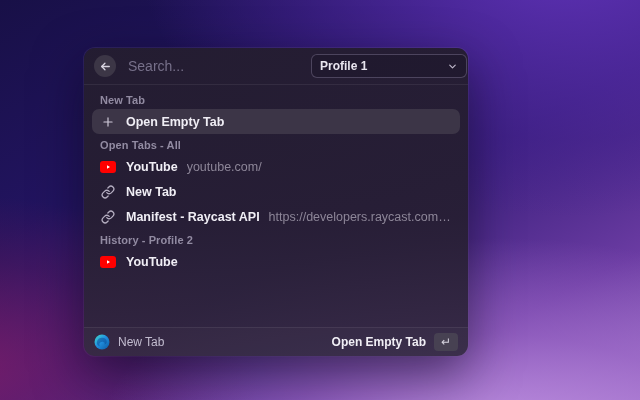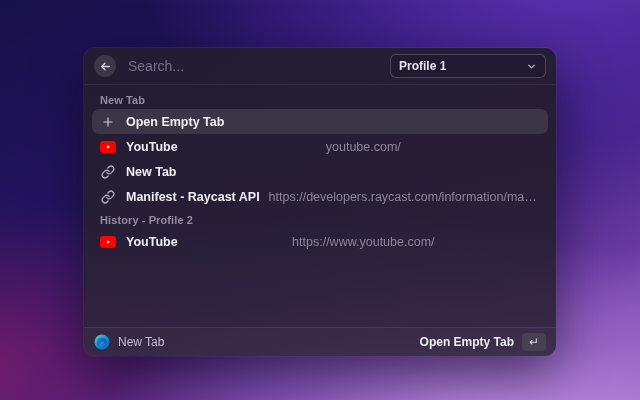--- a/index.html
+++ b/index.html
@@ -6,42 +6,42 @@
   body{
     width:640px;height:400px;overflow:hidden;
     font-family:"Liberation Sans", sans-serif;
     background:
       radial-gradient(90% 75% at 78% 112%, rgba(198,152,230,0.95) 0%, rgba(168,114,208,0.55) 38%, rgba(120,70,170,0) 70%),
       radial-gradient(65% 60% at -6% 92%, rgba(158,28,98,0.60) 0%, rgba(118,22,82,0.28) 45%, rgba(0,0,0,0) 72%),
       radial-gradient(85% 85% at 88% -12%, rgba(99,52,188,0.95) 0%, rgba(72,36,150,0.45) 55%, rgba(0,0,0,0) 78%),
       linear-gradient(152deg, #181047 0%, #221460 32%, #3a1f7c 55%, #6a3ba2 80%, #9a6fc6 100%);
   }
   .launcher{
-    position:absolute;left:84px;top:48px;width:472px;height:308px;
+    position:absolute;left:84px;top:48px;width:384px;height:308px;
     border-radius:11px;
     background:linear-gradient(180deg, rgba(36,29,48,0.96) 0%, rgba(38,30,50,0.94) 55%, rgba(48,38,62,0.92) 100%);
     box-shadow:0 18px 50px rgba(10,5,25,0.55), 0 0 0 1px rgba(160,140,190,0.14);
     display:flex;flex-direction:column;overflow:hidden;
     color:#ECEAF2;
   }
   
   .searchbar{height:36px;flex:0 0 36px;display:flex;align-items:center;padding:0 10px;border-bottom:1px solid rgba(255,255,255,0.07);}
   .back-btn{width:22px;height:22px;border-radius:50%;background:#3C3646;border:none;display:flex;align-items:center;justify-content:center;cursor:pointer;padding:0;flex:0 0 22px;}
   .search-input{flex:1;margin-left:10px;background:transparent;border:none;outline:none;color:#ECEAF2;font-size:14px;font-family:"Liberation Sans",sans-serif;}
   .search-input::placeholder{color:#77708A;}
   .dropdown{flex:0 0 auto;width:156px;height:22px;border:1px solid rgba(210,195,235,0.25);border-radius:6px;background:rgba(20,14,30,0.25);display:flex;align-items:center;padding:11px 8px;box-sizing:border-box;cursor:pointer;}
   .dropdown .dd-label{font-size:12px;font-weight:bold;color:#E8E5EF;flex:1;}
   
   .list{flex:1;padding:4px 8px 0;overflow:hidden;}
   .section-header{font-size:11px;font-weight:bold;color:#928BA2;margin:5px 8px 3px;letter-spacing:.1px;}
   .row{display:flex;align-items:center;height:25px;padding:0 8px;border-radius:7px;cursor:pointer;}
   .row.selected{background:#3C3547;}
   .row .icn{width:16px;height:16px;flex:0 0 16px;display:flex;align-items:center;justify-content:center;margin-right:10px;}
   .row .title{font-size:12.5px;font-weight:bold;color:#F0EEF5;white-space:nowrap;}
-  .row .subtitle{font-size:12.5px;color:#8D8698;margin-left:9px;white-space:nowrap;overflow:hidden;text-overflow:ellipsis;flex:1;text-align:center;}
+  .row .subtitle{font-size:12.5px;color:#8D8698;margin-left:9px;white-space:nowrap;overflow:hidden;text-overflow:ellipsis;flex:1;}
   
   .footer{flex:0 0 28px;height:28px;display:flex;align-items:center;padding:0 10px;border-top:1px solid rgba(255,255,255,0.07);background:rgba(255,255,255,0.02);}
   .footer .app-name{font-size:12px;color:#C2BCCF;margin-left:8px;}
   .footer .spacer{flex:1;}
   .footer .action-label{font-size:12px;font-weight:bold;color:#F0EEF5;margin-right:8px;}
   .key-badge{width:24px;height:18px;border-radius:4px;background:#474152;display:flex;align-items:center;justify-content:center;font-size:12px;color:#D6D2DE;}
   .yt-badge{width:16px;height:12px;border-radius:3px;background:#FF0000;display:flex;align-items:center;justify-content:center;}
   svg{display:block;}
 </style>
 </head>
@@ -77,20 +77,21 @@
         <span class="icn">
           <svg width="14" height="14" viewBox="0 0 24 24" fill="none" stroke="#CFCAD9" stroke-width="2" stroke-linecap="round">
               <path d="M12 5v14M5 12h14"></path>
             </svg>
         </span>
         <span class="title">Open Empty Tab</span>
       </div>
     </div>
 
     <div>
+      <div class="section-header">Open Tabs - All</div>
       <div class="row">
         <span class="icn">
           <span class="yt-badge">
               <svg width="8" height="8" viewBox="0 0 24 24">
                 <path d="M9 6.5l9 5.5-9 5.5z" fill="#ffffff"></path>
               </svg>
             </span>
         </span>
         <span class="title">YouTube</span>
         <span class="subtitle">youtube.com/</span>
@@ -123,21 +124,20 @@
       <div class="section-header">History - Profile 2</div>
       <div class="row">
         <span class="icn">
           <span class="yt-badge">
               <svg width="8" height="8" viewBox="0 0 24 24">
                 <path d="M9 6.5l9 5.5-9 5.5z" fill="#ffffff"></path>
               </svg>
             </span>
         </span>
         <span class="title">YouTube</span>
-        <span class="subtitle">https://www.youtube.com/</span>
       </div>
     </div>
 
   </div>
 
   <div class="footer">
     <span>
       <svg width="16" height="16" viewBox="0 0 32 32">
         <defs>
           <linearGradient id="eg1" x1="0" y1="0" x2="1" y2="1">

